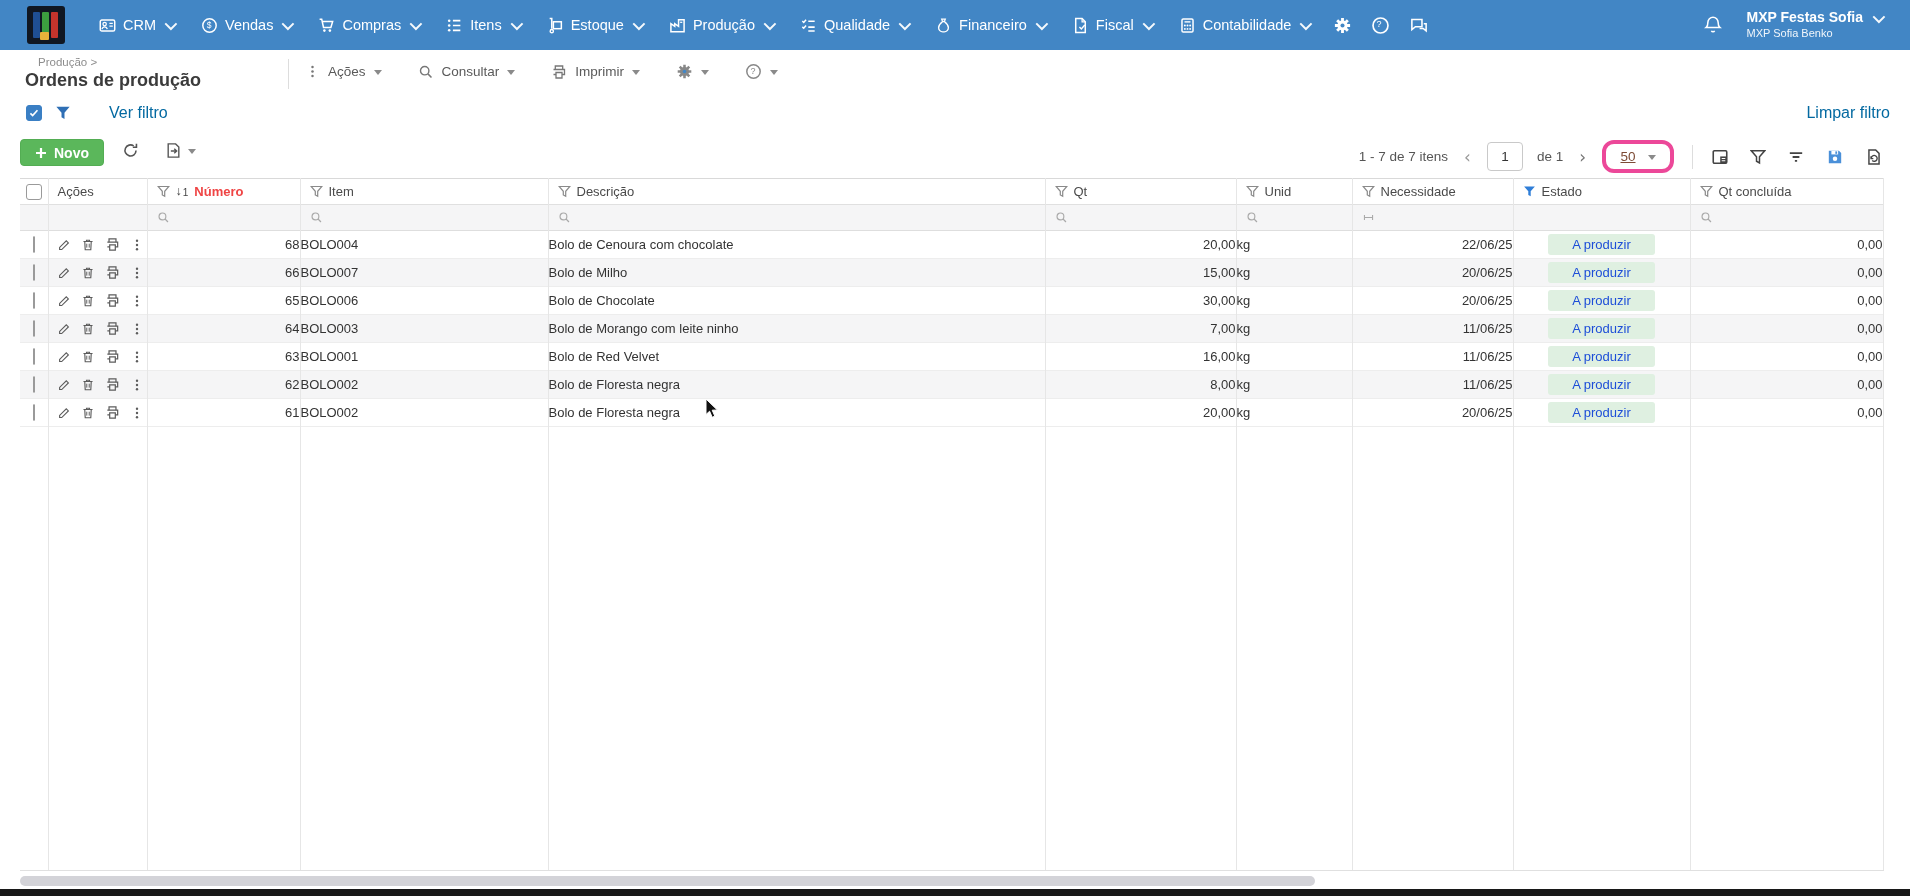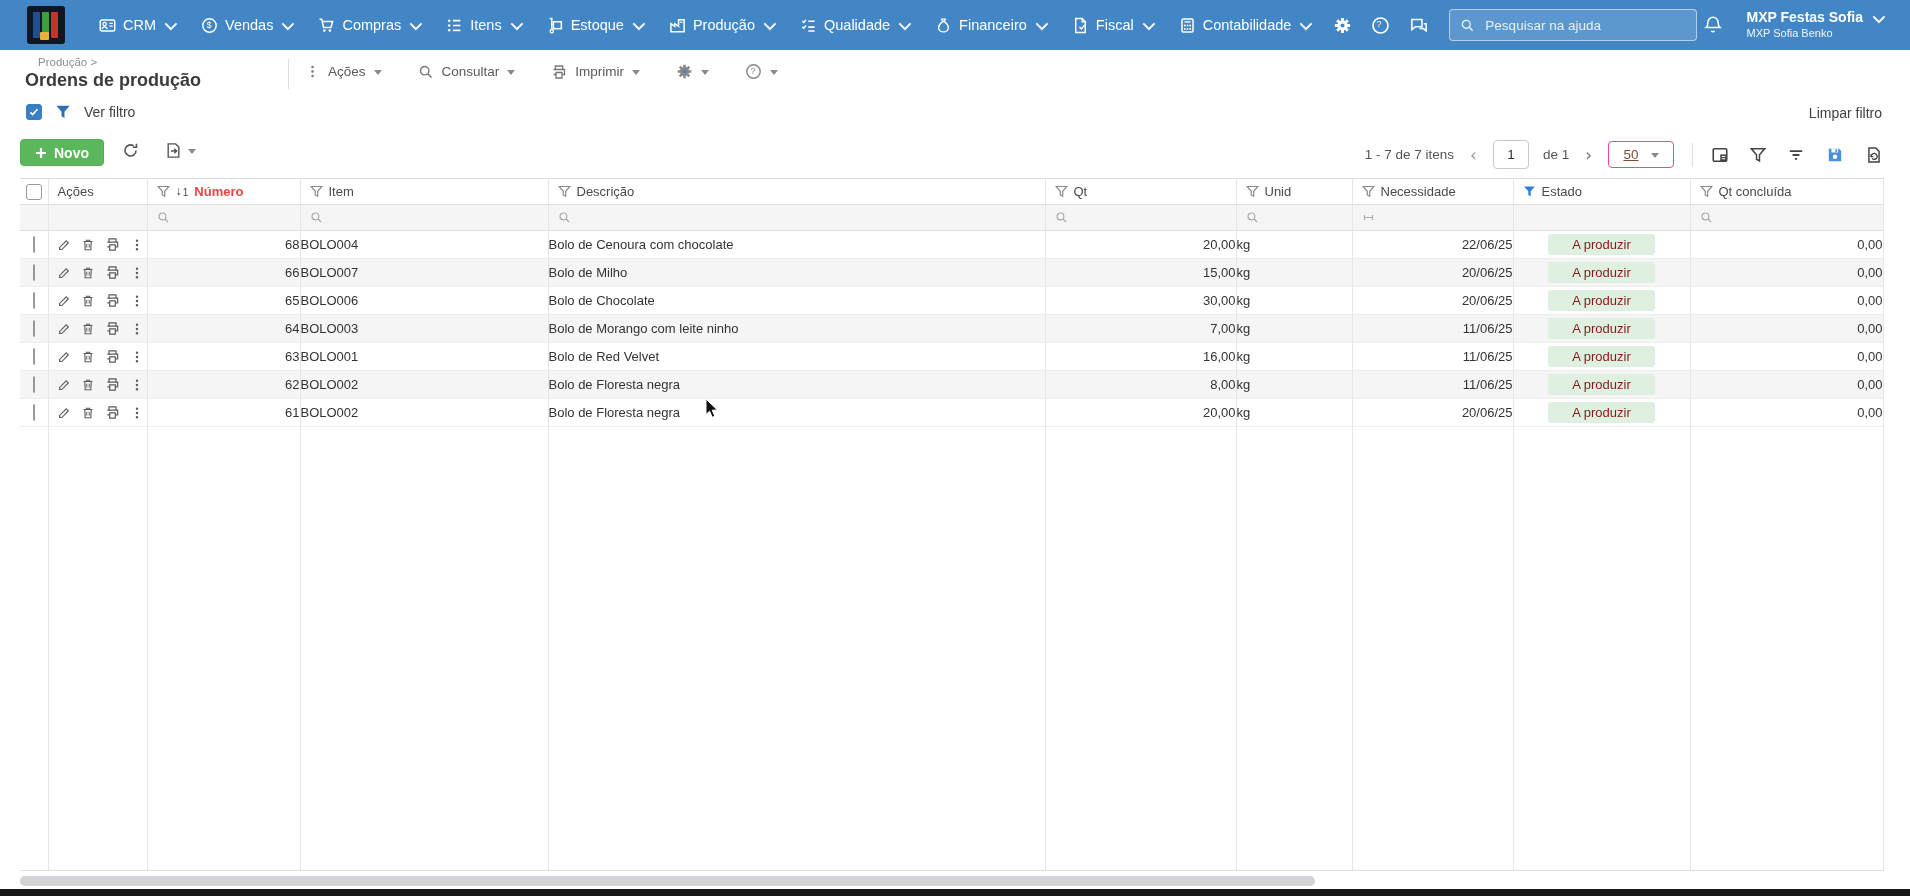--- a/index.html
+++ b/index.html
@@ -52,37 +52,37 @@
   .head-divider{position:absolute;left:288px;top:9px;height:30px;border-left:1px solid #ddd;}
   .toolbar{position:absolute;left:305px;top:13px;display:flex;align-items:center;gap:36px;color:#5a5a5a;font-size:13.5px;}
   .tb-item{display:flex;align-items:center;gap:8px;cursor:pointer;white-space:nowrap;}
   .caret{width:0;height:0;border-left:4px solid transparent;border-right:4px solid transparent;border-top:5px solid #8a8a8a;margin-top:2px;}
 
   
   .filterbar{position:absolute;top:96px;left:0;width:1910px;height:40px;}
   .fb-left{position:absolute;left:26px;top:8px;display:flex;align-items:center;gap:13px;}
   .cb{width:16px;height:16px;border-radius:3px;border:1.5px solid #9a9a9a;background:#fff;box-sizing:border-box;cursor:pointer;}
   .cb.checked{background:#3a7fc4;border-color:#3a7fc4;display:flex;align-items:center;justify-content:center;}
-  .link-blue{color:#404040;font-size:14px;cursor:pointer;}
-  .fb-right{position:absolute;right:28px;top:8px;}
+  .link-blue{color:#0369a1;font-size:16px;cursor:pointer;margin-left:25px;}
+  .fb-right{position:absolute;right:20px;top:8px;}
 
   
   .actionsbar{position:absolute;top:138px;left:0;width:1910px;height:36px;}
   .novo-btn{
     position:absolute;left:20px;top:1px;height:27px;padding:0 14px;background:#5bb75b;
     border:1px solid #53ad53;border-radius:4px;color:#fff;font-size:14px;font-weight:bold;
     display:flex;align-items:center;gap:7px;cursor:pointer;
   }
   .ab-left-icons{position:absolute;left:122px;top:4px;display:flex;align-items:center;gap:26px;color:#555;}
   .ab-left-icons .grp{display:flex;align-items:center;gap:6px;cursor:pointer;}
   .ab-right{position:absolute;right:27px;top:2px;display:flex;align-items:center;gap:14px;color:#555;font-size:13.5px;}
   .pg-arrow{font-size:17px;color:#9a9a9a;cursor:pointer;padding:0 2px;font-family:"DejaVu Sans",sans-serif;}
   .pg-arrow.next{color:#777;}
   .pg-box{width:30px;height:25px;border:1px solid #c9c9c9;border-radius:4px;text-align:center;font-size:13.5px;color:#333;font-family:"Liberation Sans",sans-serif;outline:none;}
-  .size-box{width:64px;height:25px;border:1px solid #ec4899;border-radius:4px;display:flex;align-items:center;justify-content:center;gap:12px;color:#7d4b35;cursor:pointer;text-decoration:underline;}
+  .size-box{width:64px;height:25px;border:4px solid #ec4899;border-radius:12px;display:flex;align-items:center;justify-content:center;gap:12px;color:#7d4b35;cursor:pointer;text-decoration:underline;}
   .vdiv{height:24px;border-left:1px solid #ddd;margin:0 4px;}
   .ab-icons{display:flex;align-items:center;gap:21px;color:#444;}
   .ab-icons .ic{cursor:pointer;}
 
   
   .table-wrap{position:absolute;top:178px;left:20px;width:1863px;}
   table.grid{border-collapse:collapse;table-layout:fixed;width:1863px;font-size:13px;color:#333;}
   table.grid td,table.grid th{border-right:1px solid #e6e6e6;overflow:hidden;white-space:nowrap;padding:0;}
   tr.hrow{height:26px;border-top:1px solid #d9d9d9;border-bottom:1px solid #e0e0e0;background:#fff;}
   tr.hrow th{font-weight:normal;text-align:left;color:#4a4a4a;}
@@ -98,21 +98,21 @@
   tr.drow.odd{background:#ffffff;}
   tr.drow.even{background:#f5f5f6;}
   td.c-check{text-align:center;}
   td.c-check .cb{width:15px;height:15px;margin:0 auto;}
   .rowicons{display:flex;align-items:center;gap:10px;padding-left:8px;color:#5c5c5c;}
   .rowicons .ic{cursor:pointer;}
   td.num{text-align:right;padding-right:12px;}
   td.txt{padding-left:9px;}
   td.c-estado{text-align:center;}
   .badge{
-    display:inline-block;padding:3px 24px;border-radius:3px;background:#dff0e1;color:#7f1d1d;
+    display:inline-block;padding:3px 24px;border-radius:3px;background:#dff0e1;color:#1d4ed8;
     font-size:13px;
   }
   tr.filler{height:444px;background:#fff;}
   tr.filler td{border-bottom:1px solid #e0e0e0;}
 
   
   .hscroll-thumb{position:absolute;top:876px;left:20px;width:1295px;height:10px;background:#d3d3d8;border-radius:5px;cursor:pointer;}
   .bottom-strip{position:absolute;top:889px;left:0;width:1910px;height:7px;background:#181818;}
 
   .cursor{position:absolute;left:705px;top:398px;pointer-events:none;}
@@ -341,26 +341,20 @@
     <svg class="ic" width="19" height="19">
         <use href="#ic-gear"></use>
       </svg>
     <svg class="ic" width="19" height="19">
         <use href="#ic-qcircle"></use>
         <text x="8" y="11.2" text-anchor="middle" font-size="9" fill="currentColor">?</text>
       </svg>
     <svg class="ic" width="20" height="19">
         <use href="#ic-chat"></use>
       </svg>
-  </div>
-  <div class="searchbox">
-    <svg class="ic" width="15" height="15" style="color:rgba(255,255,255,.9)">
-        <use href="#ic-magnifier"></use>
-      </svg>
-    <input placeholder="Pesquisar na ajuda" style="">
   </div>
   <div class="nav-spacer"></div>
   <svg class="ic bell" width="20" height="20" style="color:#fff">
       <use href="#ic-bell"></use>
     </svg>
   <div class="userblock">
     <div class="user-l1">
         <span>MXP Festas Sofia</span>
         <span class="chev"></span>
       </div>

